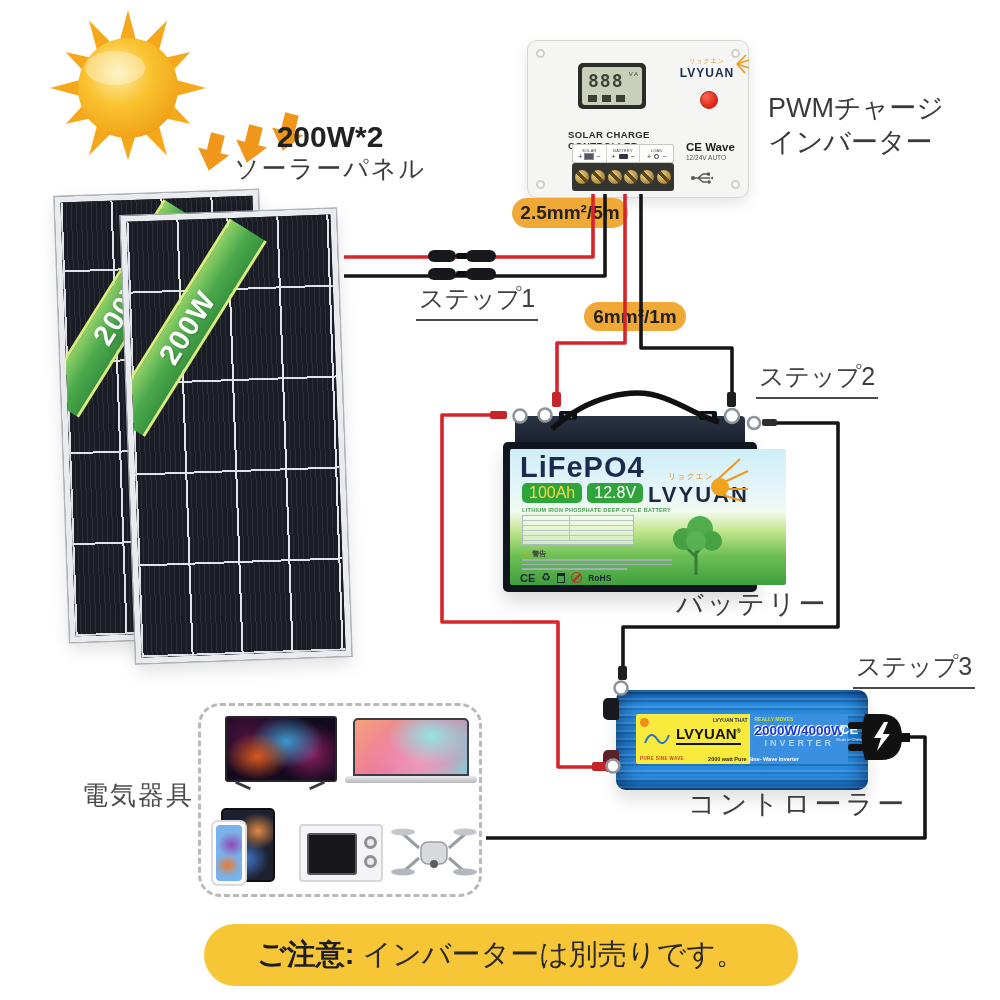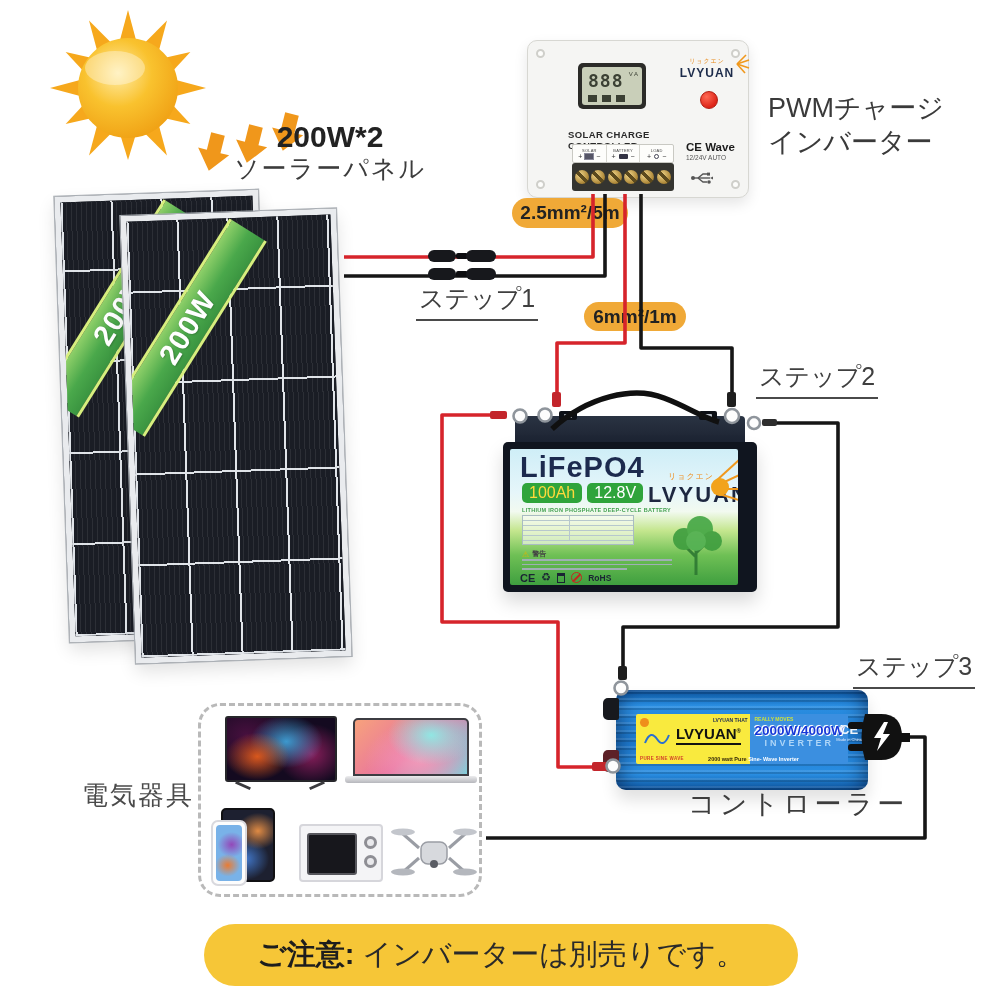--- a/index.html
+++ b/index.html
@@ -80,21 +80,21 @@
   .step2{left:756px;top:360px;}
   .step3{left:853px;top:650px;}
 
   
   .battery{left:503px;top:416px;width:254px;height:176px;}
   .bat-lid{position:absolute;left:12px;top:0;width:230px;height:30px;background:linear-gradient(180deg,#2a3342,#1a2130);border-radius:4px;}
   .bat-post{position:absolute;top:-5px;width:18px;height:9px;background:#0c0f15;border-radius:2px;}
   .bat-bolt{position:absolute;top:-2px;width:8px;height:4px;background:#b9bfc7;border-radius:1px;}
   .bat-body{position:absolute;left:0;top:26px;width:254px;height:150px;background:#10151f;border-radius:5px;
     box-shadow:0 10px 18px rgba(0,0,0,.15);}
-  .bat-face{position:absolute;left:7px;top:7px;width:228px;height:136px;border-radius:2px;overflow:hidden;
+  .bat-face{position:absolute;left:7px;top:7px;width:276px;height:136px;border-radius:2px;overflow:hidden;
     background:linear-gradient(180deg,#cfeef7 0%,#e6f6fa 32%,#f2faf0 46%,#c4e68e 60%,#6fc055 78%,#3f9f3f 100%);}
   .bat-chem{position:absolute;left:10px;top:2px;font-size:29px;font-weight:800;color:#1c2a4e;letter-spacing:1px;}
   .bat-pills{position:absolute;left:12px;top:34px;display:flex;gap:5px;}
   .bat-pill{height:20px;padding:0 7px;border-radius:5px;background:#2fa43b;display:flex;align-items:center;
     font-size:16px;font-weight:400;}
   .bat-pill.cap{color:#ffd93b;}
   .bat-pill.volt{color:#fff;}
   .bat-type{position:absolute;left:12px;top:58px;font-size:5.5px;color:#3f9f4c;letter-spacing:.3px;font-weight:700;}
   .bat-table{position:absolute;left:12px;top:66px;width:112px;height:30px;border:1px solid #a9bcc2;background:rgba(255,255,255,.55);}
   .bat-table .row{height:5px;border-bottom:1px solid #b7c8cd;position:relative;}
@@ -393,20 +393,21 @@
         <svg class="bat-tree" viewBox="0 0 72 64">
           <path d="M36,62 L36,34 M36,44 L26,34 M36,40 L46,30" stroke="#2f7a33" stroke-width="3" fill="none"></path>
           <circle cx="24" cy="26" r="11" fill="#3f9e3f"></circle>
           <circle cx="40" cy="16" r="13" fill="#47a847"></circle>
           <circle cx="52" cy="28" r="10" fill="#3f9e3f"></circle>
           <circle cx="36" cy="28" r="10" fill="#52b052"></circle>
         </svg>
       </div>
     </div>
   </div>
+  <div class="abs bat-caption">バッテリー</div>
 
   <div class="abs inverter">
     <span class="inv-term neg"></span>
     <span class="inv-term pos"></span>
     <div class="inv-label">
       <div class="inv-left">
         <span class="inv-dot"></span>
         <svg class="inv-sine" viewBox="0 0 26 18">
           <path d="M1,13 C5,3 9,3 13,9 C17,15 21,15 25,5" stroke="#2b6fd0" stroke-width="2" fill="none"></path>
         </svg>

